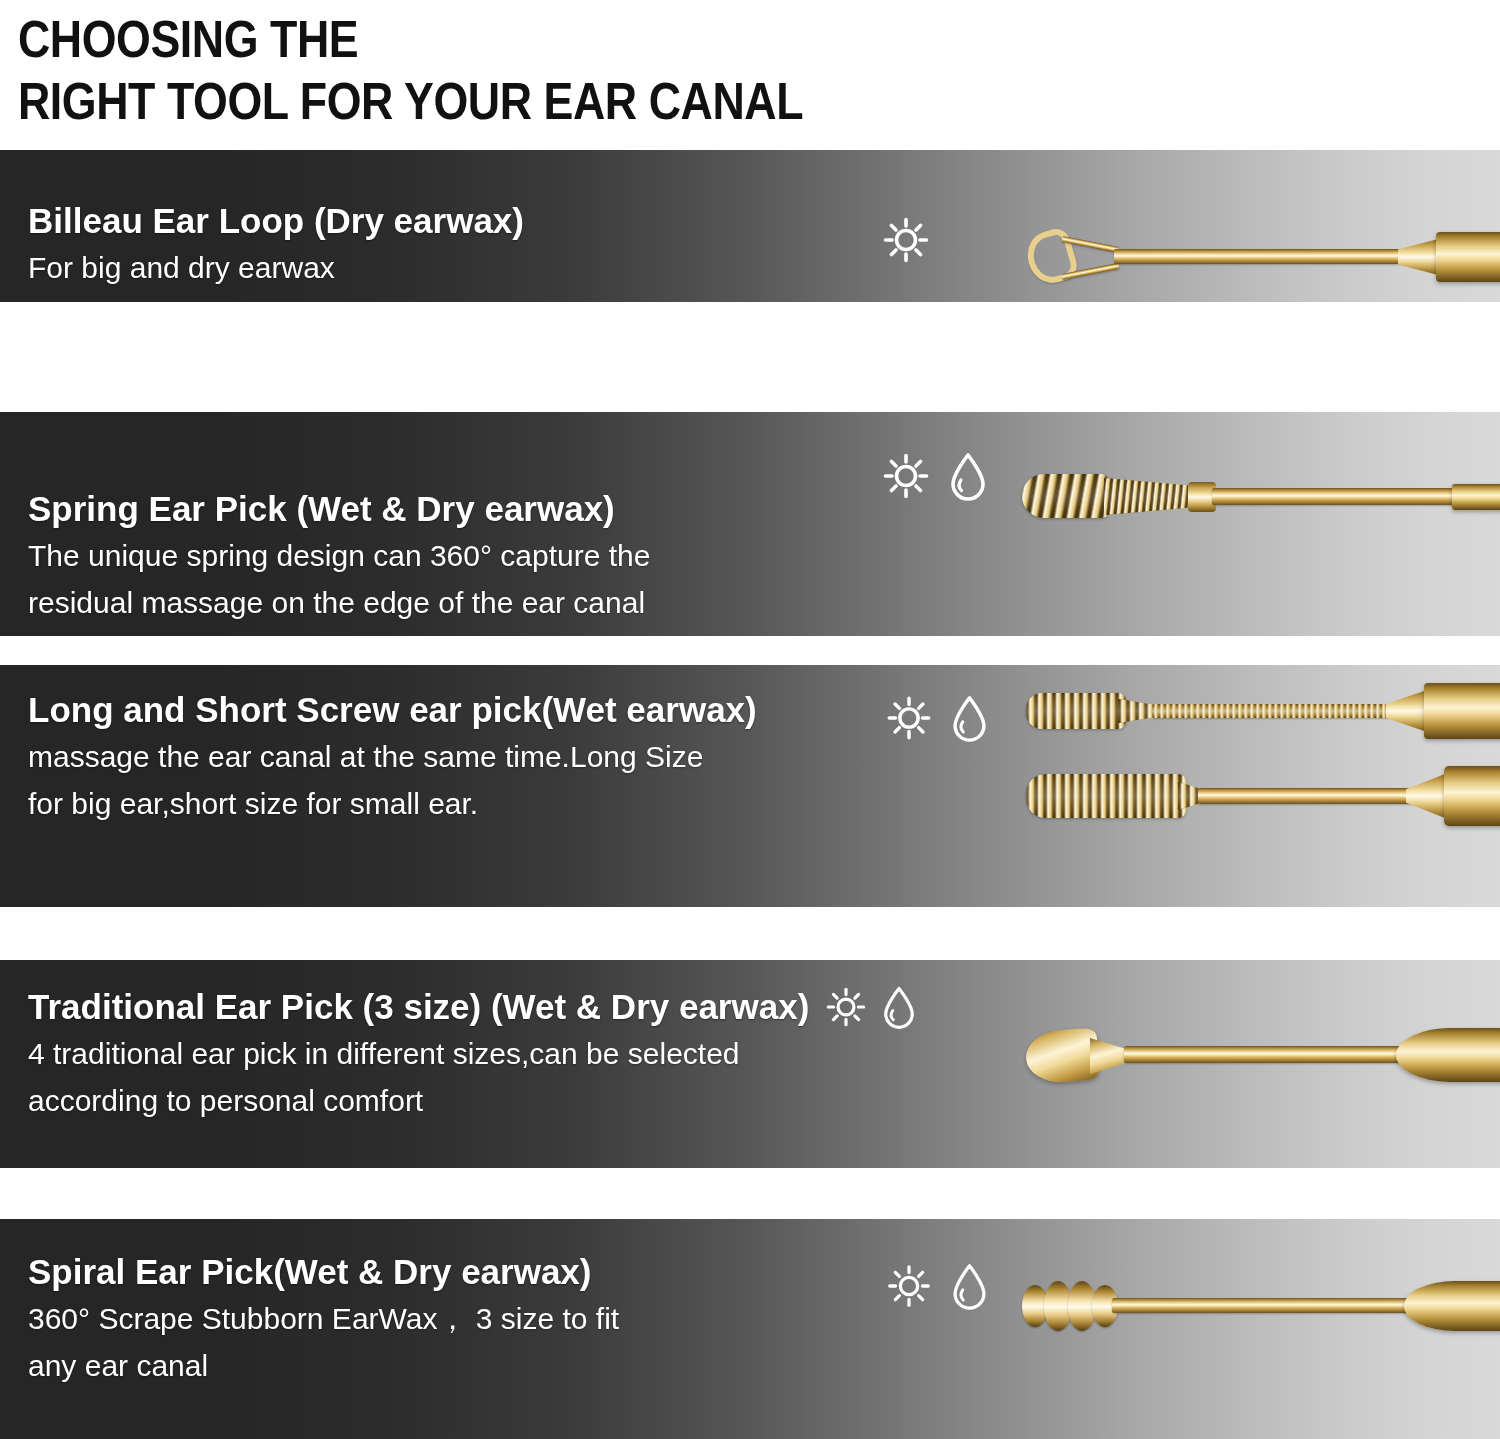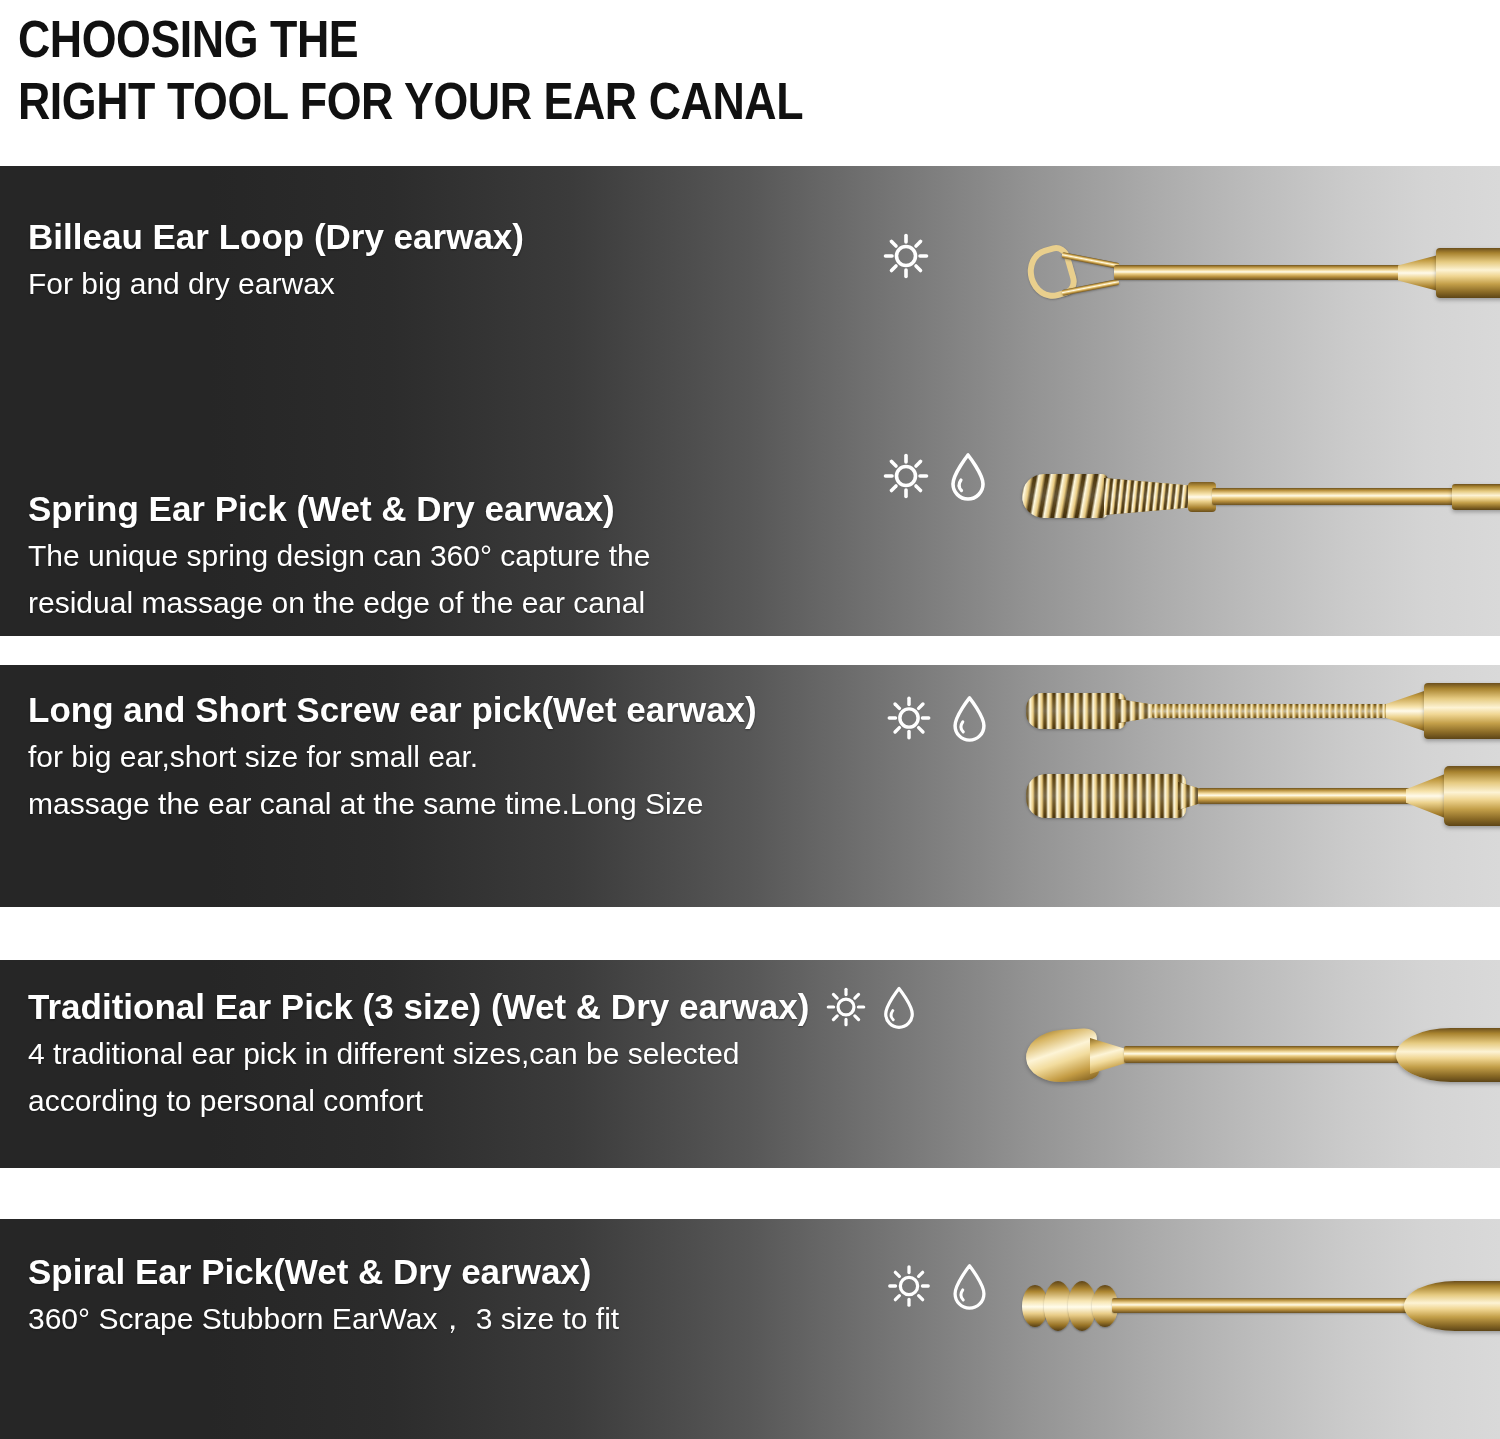--- a/index.html
+++ b/index.html
@@ -189,21 +189,21 @@
 </head>
 <body>
 
 <div class="page">
 
   <div class="heading">
     <div class="heading-line">CHOOSING THE</div>
     <div class="heading-line">RIGHT TOOL FOR YOUR EAR CANAL</div>
   </div>
 
-  <div class="panel" style="top:150px;height:256px;margin-top:16px;">
+  <div class="panel" style="top:150px;height:152px;">
     <div class="panel-inner">
 
       <div class="text-block" style="top:48px;">
         <div class="row-title">
           <span class="t-text">Billeau Ear Loop  (Dry earwax)</span>
         </div>
         <div class="row-desc">For big and dry earwax</div>
       </div>
 
       <div class="icon-col" style="left:880px;top:64px;">
@@ -303,22 +303,22 @@
     </div>
   </div>
 
   <div class="panel" style="top:665px;height:242px;">
     <div class="panel-inner">
 
       <div class="text-block" style="top:22px;">
         <div class="row-title">
           <span class="t-text">Long and Short Screw ear pick(Wet earwax)</span>
         </div>
+        <div class="row-desc">massage the ear canal at the same time.Long Size</div>
         <div class="row-desc">for big ear,short size for small ear.</div>
-        <div class="row-desc">massage the ear canal at the same time.Long Size</div>
       </div>
 
       <div class="icon-col" style="left:884px;top:28px;">
         <svg class="ico" width="50" height="50" viewBox="0 0 52 52" fill="none">
           <circle cx="26" cy="26" r="9.5" stroke="#ffffff" stroke-width="3.6"></circle>
           <g stroke="#ffffff" stroke-width="3.6" stroke-linecap="round">
             <line x1="26" y1="5.5" x2="26" y2="12"></line>
               <line x1="26" y1="40" x2="26" y2="46.5"></line>
             <line x1="5.5" y1="26" x2="12" y2="26"></line>
               <line x1="40" y1="26" x2="46.5" y2="26"></line>
@@ -404,20 +404,21 @@
   </div>
 
   <div class="panel" style="top:1219px;height:220px;">
     <div class="panel-inner">
 
       <div class="text-block" style="top:30px;">
         <div class="row-title">
           <span class="t-text">Spiral Ear Pick(Wet &amp; Dry earwax)</span>
         </div>
         <div class="row-desc">360° Scrape Stubborn EarWax， 3 size to fit</div>
+        <div class="row-desc">any ear canal</div>
       </div>
 
       <div class="icon-col" style="left:884px;top:42px;">
         <svg class="ico" width="50" height="50" viewBox="0 0 52 52" fill="none">
           <circle cx="26" cy="26" r="9" stroke="#ffffff" stroke-width="3.4"></circle>
           <g stroke="#ffffff" stroke-width="3.4" stroke-linecap="round">
             <line x1="26" y1="6" x2="26" y2="12"></line>
               <line x1="26" y1="40" x2="26" y2="46"></line>
             <line x1="6" y1="26" x2="12" y2="26"></line>
               <line x1="40" y1="26" x2="46" y2="26"></line>

